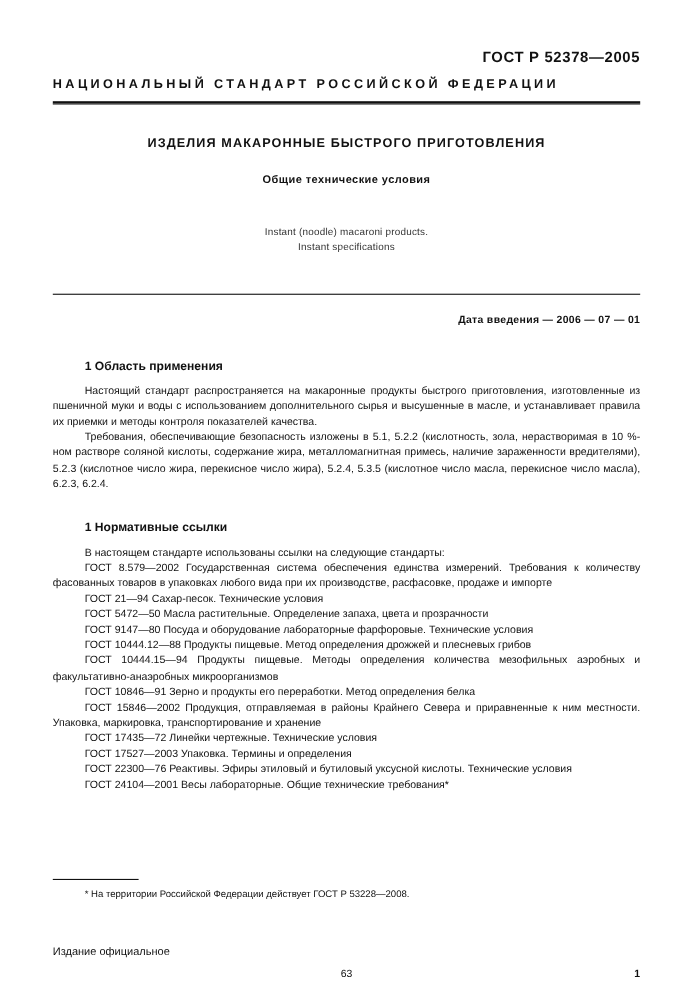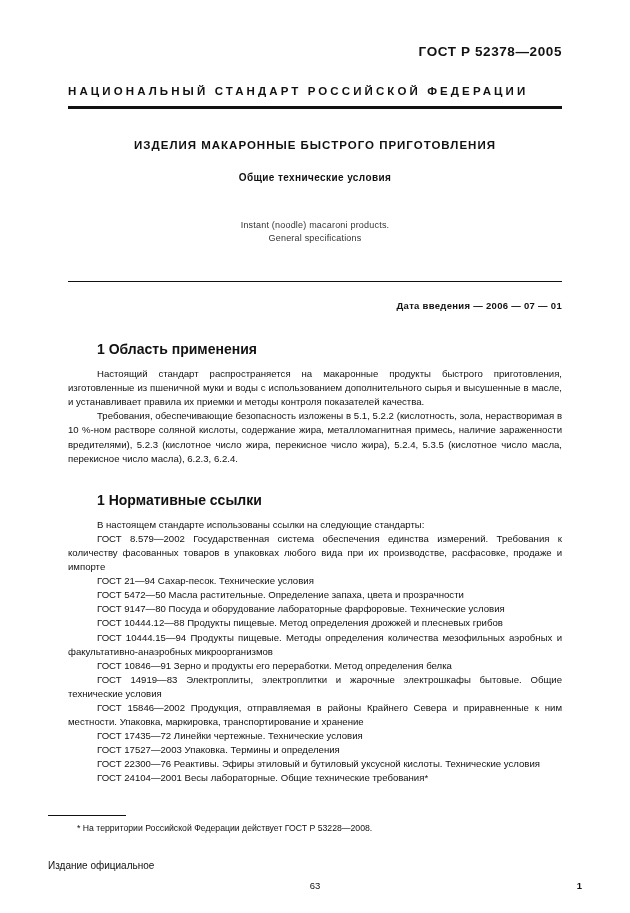--- a/index.html
+++ b/index.html
@@ -14,34 +14,34 @@
     color: #111111;
     position: relative;
     overflow: hidden;
   }
   .page {
     position: absolute;
     left: 0; top: 0;
     width: 630px;
     height: 913px;
     box-sizing: border-box;
-    padding: 0 68px;
+    padding: 0 48px;
   }
 
   
   .doc-number {
     text-align: right;
     font-size: 13.5px;
     letter-spacing: 0.6px;
     font-weight: 700;
     margin-top: 44px;
     color: #111;
   }
   .std-line {
-    margin-top: 26px;
+    margin-top: 12px;
     font-size: 11.5px;
     font-weight: 700;
     letter-spacing: 3.1px;
     color: #111;
   }
   .rule-top {
     margin-top: 9px;
     border-top: 2px solid #111;
     border-bottom: 1px solid #111;
     height: 2px;
@@ -80,21 +80,21 @@
   .date-line {
     margin-top: 18px;
     text-align: right;
     font-size: 9.5px;
     font-weight: 700;
     letter-spacing: 0.3px;
   }
 
   
   .section-title {
-    font-size: 14px;
+    font-size: 11px;
     font-weight: 700;
     margin-top: 30px;
     margin-bottom: 10px;
     padding-left: 29px;
   }
   .section-title.tight { margin-top: 26px; }
 
   p.body {
     font-size: 9.6px;
     line-height: 1.47;
@@ -110,21 +110,21 @@
     text-align: justify;
     margin: 0;
     text-indent: 29px;
   }
 
   
   .footnote-wrap {
     position: absolute;
     left: 48px;
     right: 48px;
-    bottom: 80px;
+    bottom: 96px;
   }
   .footnote-rule {
     width: 78px;
     border-top: 1px solid #111;
     margin-bottom: 7px;
   }
   .footnote-text {
     font-size: 8.7px;
     padding-left: 29px;
     color: #111;
@@ -165,21 +165,21 @@
 
   <div class="std-line">НАЦИОНАЛЬНЫЙ СТАНДАРТ РОССИЙСКОЙ ФЕДЕРАЦИИ</div>
 
   <div class="rule-top"></div>
 
   <div class="title-block">
     <div class="title-main">ИЗДЕЛИЯ МАКАРОННЫЕ БЫСТРОГО ПРИГОТОВЛЕНИЯ</div>
     <div class="title-sub">Общие технические условия</div>
     <div class="title-en">
       <div>Instant (noodle) macaroni products.</div>
-      <div>General specifications</div>
+      <div>Instant specifications</div>
     </div>
   </div>
 
   <div class="rule-thin"></div>
 
   <div class="date-line">Дата введения  — 2006 — 07 — 01</div>
 
   <div class="section-title">1 Область применения</div>
   <p class="body indent">Настоящий стандарт распространяется на макаронные продукты быстрого приготовления, изготовленные из пшеничной муки и воды с использованием дополнительного сырья и высушенные в масле, и устанавливает правила их приемки и методы контроля показателей качества.</p>
   <p class="body indent">Требования, обеспечивающие безопасность изложены в 5.1, 5.2.2 (кислотность, зола, нерастворимая в 10 %-ном растворе соляной кислоты, содержание жира, металломагнитная примесь, наличие зараженности вредителями), 5.2.3 (кислотное число жира, перекисное число жира), 5.2.4, 5.3.5 (кислотное число масла, перекисное число масла), 6.2.3, 6.2.4.</p>
@@ -188,21 +188,20 @@
   <p class="body indent">В настоящем стандарте использованы ссылки на следующие стандарты:</p>
 
   <div class="list">
     <p>ГОСТ 8.579—2002 Государственная система обеспечения единства измерений. Требования к количеству фасованных товаров в упаковках любого вида при их производстве, расфасовке, продаже и импорте</p>
     <p>ГОСТ 21—94 Сахар-песок. Технические условия</p>
     <p>ГОСТ 5472—50 Масла растительные. Определение запаха, цвета и прозрачности</p>
     <p>ГОСТ 9147—80 Посуда и оборудование лабораторные фарфоровые. Технические условия</p>
     <p>ГОСТ 10444.12—88 Продукты пищевые. Метод определения дрожжей и плесневых грибов</p>
     <p>ГОСТ 10444.15—94 Продукты пищевые. Методы определения количества мезофильных аэробных и факультативно-анаэробных микроорганизмов</p>
     <p>ГОСТ 10846—91 Зерно и продукты его переработки. Метод определения белка</p>
-    <p>ГОСТ 14919—83 Электроплиты, электроплитки и жарочные электрошкафы бытовые. Общие технические условия</p>
     <p>ГОСТ 15846—2002 Продукция, отправляемая в районы Крайнего Севера и приравненные к ним местности. Упаковка, маркировка, транспортирование и хранение</p>
     <p>ГОСТ 17435—72 Линейки чертежные. Технические условия</p>
     <p>ГОСТ 17527—2003 Упаковка. Термины и определения</p>
     <p>ГОСТ 22300—76 Реактивы. Эфиры этиловый и бутиловый уксусной кислоты. Технические условия</p>
     <p>ГОСТ 24104—2001 Весы лабораторные. Общие технические требования*</p>
   </div>
 
   <div class="footnote-wrap">
     <div class="footnote-rule"></div>
     <div class="footnote-text">* На территории Российской Федерации действует ГОСТ Р 53228—2008.</div>

